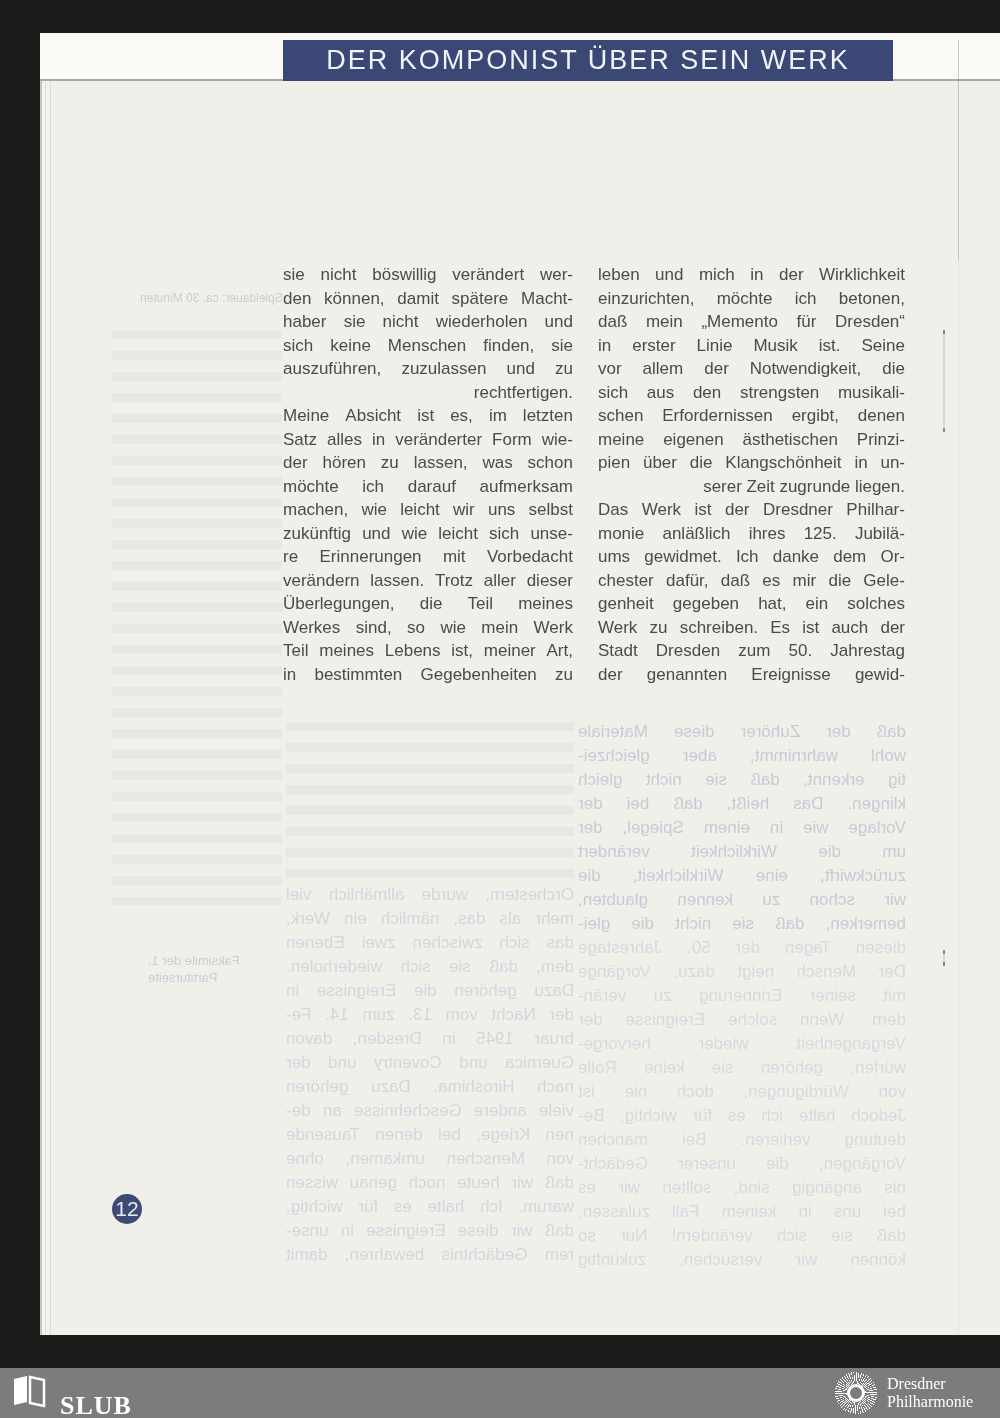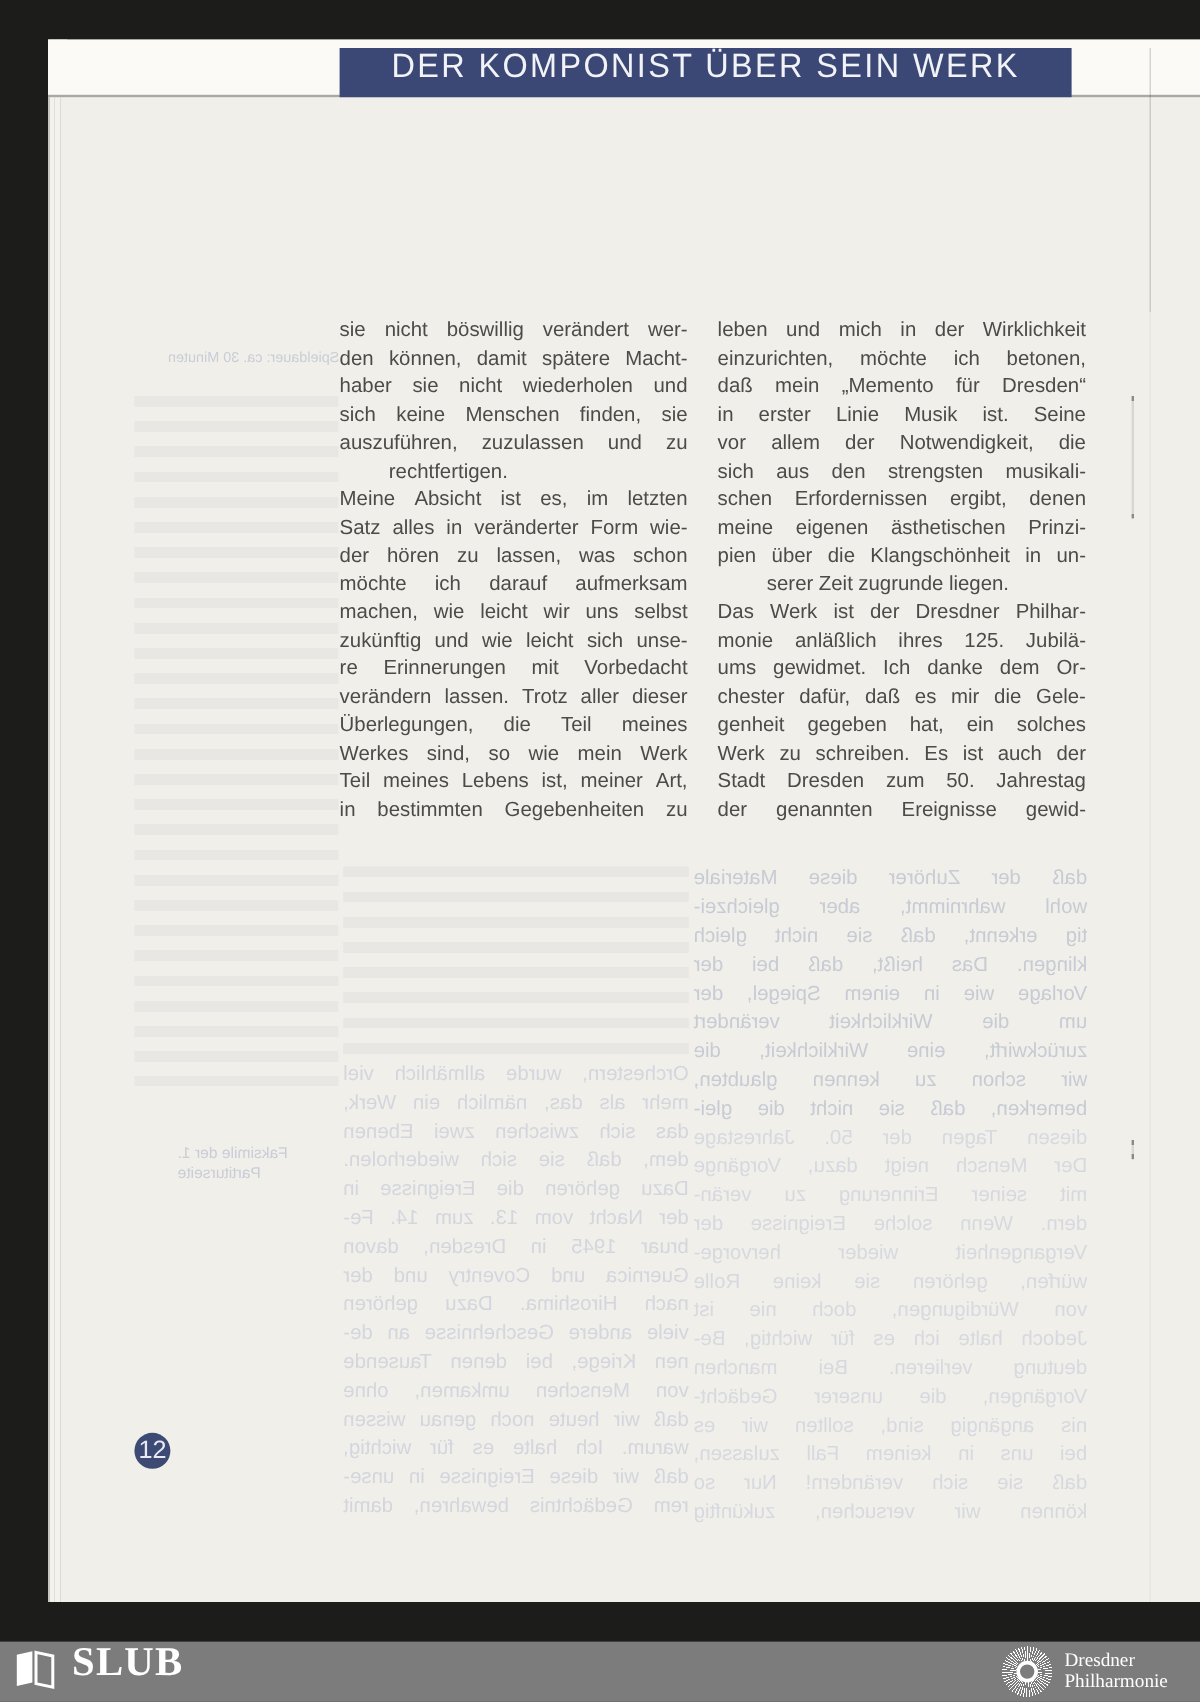--- a/index.html
+++ b/index.html
@@ -9,35 +9,35 @@
 
   
   .page{position:absolute;left:40px;top:33px;width:960px;height:1302px;
         background:#f1efe9;}
   .page-edge{position:absolute;left:0;top:0;bottom:0;width:16px;
         background:linear-gradient(to right,#c9c6c1 0 2px,#f4f2ed 2px 5px,
         #e3e0db 5px 6px,#f4f2ed 6px 10px,#dedbd6 10px 11px,#f1efe9 11px 16px);}
   .top-band{position:absolute;left:0;top:0;width:100%;height:46px;
         background:#fbfaf6;border-bottom:2px solid #aba8a2;}
   .title-bar{position:absolute;left:243px;top:7px;width:610px;height:41px;
-        background:#3b4875;display:flex;align-items:flex-start;justify-content:center;}
+        background:#3b4875;display:flex;align-items:center;justify-content:center;}
   .title-bar span{color:#f2f3f8;font-size:27px;letter-spacing:2px;
         white-space:nowrap;transform:scaleY(1.04);}
   .fold-line{position:absolute;left:918px;top:7px;width:1px;height:220px;
         background:rgba(60,60,60,.25);}
   .fold-line2{position:absolute;left:918px;top:227px;width:1px;height:1075px;
         background:rgba(60,60,60,.06);}
 
   
   .tcol{position:absolute;top:232px;color:#4c4b49;font-size:17px;}
   .tcol-left{left:243px;width:290px;}
   .tcol-right{left:558px;width:307px;}
   .tline{display:flex;justify-content:space-between;height:23.5px;
         white-space:nowrap;}
-  .tline.noforce{justify-content:flex-start;gap:4.6px;margin-left:41px;}
+  .tline.noforce{justify-content:flex-end;gap:4.6px;}
 
   
   .bleed{position:absolute;transform:scaleX(-1);filter:blur(.4px);
         font-size:17px;pointer-events:none;}
   .bleed .tline{height:24px;}
   .bleed-right-top{left:538px;top:689px;width:328px;color:#c6cbd5;}
   .bleed-right-bot{left:538px;top:905px;width:328px;color:#d6d9e0;}
   .bleed-mid-text{left:246px;top:852px;width:288px;color:#d3d6de;}
   .stripes{position:absolute;pointer-events:none;
         background:repeating-linear-gradient(to bottom,
@@ -56,21 +56,21 @@
   .staple-2{left:903px;top:917px;height:16px;}
   .pagenum{position:absolute;left:72px;top:1161px;width:30px;height:30px;
         border-radius:50%;background:#3c4a74;display:flex;align-items:center;
         justify-content:center;color:#e9ebf4;font-size:21px;}
 
   
   .footer{position:absolute;left:0;top:1368px;width:1000px;height:50px;
         background:#7d7c7c;}
   .slub{position:absolute;left:10px;top:5px;display:flex;gap:10px;color:#fff;}
   .slub-text .name{font-family:"Liberation Serif",serif;font-weight:bold;
-        font-size:34px;line-height:26px;letter-spacing:1px;}
+        font-size:26px;line-height:26px;letter-spacing:1px;margin-top:20px;}
   .slub-text .tagline{font-size:13px;font-weight:bold;margin-top:18px;}
   .phil{position:absolute;left:833px;top:2px;display:flex;align-items:center;gap:8px;
         color:#fff;}
   .phil-logo{position:relative;width:46px;height:46px;}
   .phil-rays{position:absolute;inset:0;border-radius:50%;
         background:repeating-conic-gradient(#fff 0deg 2.4deg,rgba(0,0,0,0) 2.4deg 7.2deg);
         -webkit-mask:radial-gradient(circle,rgba(0,0,0,0) 0 9px,#000 9px 21px,rgba(0,0,0,0) 21px);
         mask:radial-gradient(circle,rgba(0,0,0,0) 0 9px,#000 9px 21px,rgba(0,0,0,0) 21px);}
   .phil-ring{position:absolute;left:14px;top:14px;width:12px;height:12px;
         border:3px solid #fff;border-radius:50%;}

